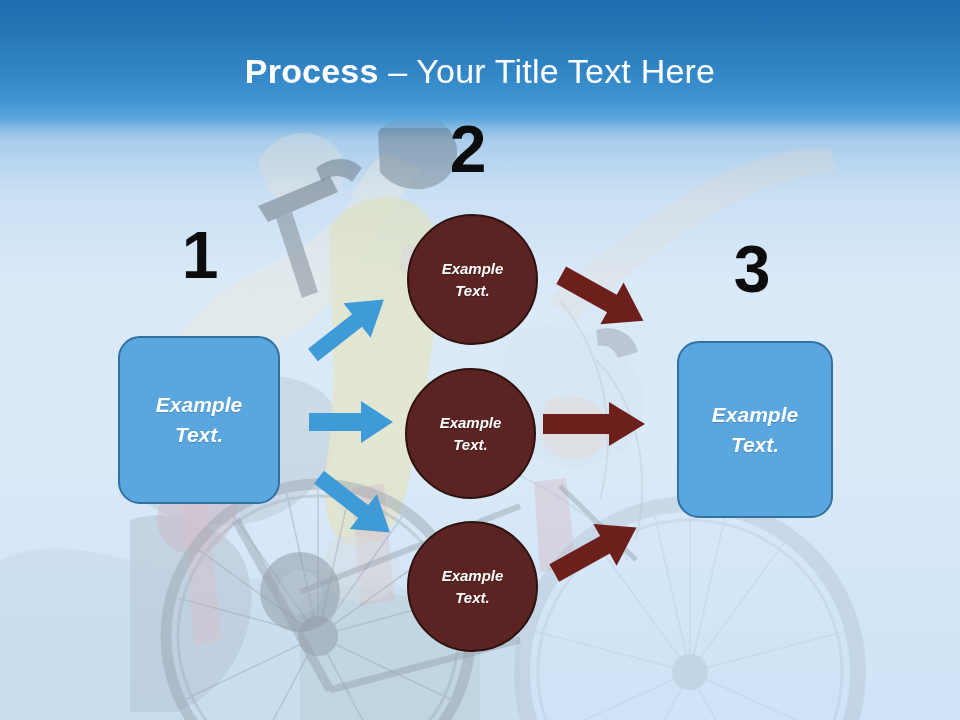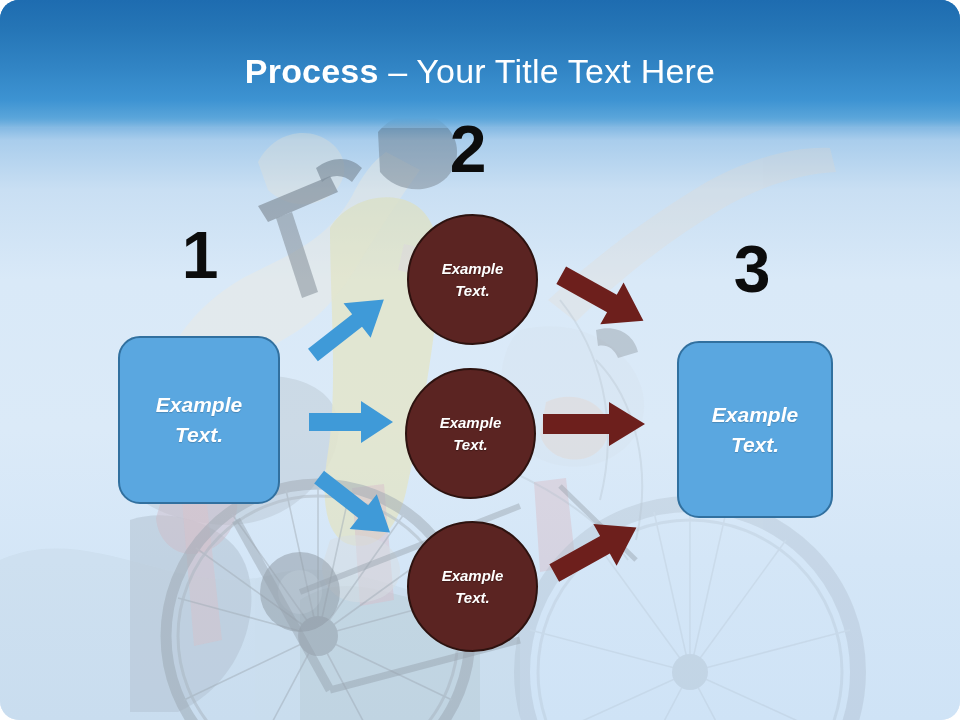--- a/index.html
+++ b/index.html
@@ -10,21 +10,20 @@
   body {
     font-family: "Liberation Sans", sans-serif;
   }
 
   #slide {
     position: relative;
     width: 960px;
     height: 720px;
     overflow: hidden;
     background: #dce9f7;
-    border-radius: 19px;
   }
 
   
   .bg-sky {
     position: absolute;
     inset: 0;
     background: linear-gradient(180deg,
         #1f6fb4 0px,
         #2a79bb 40px,
         #3b8ccf 95px,

